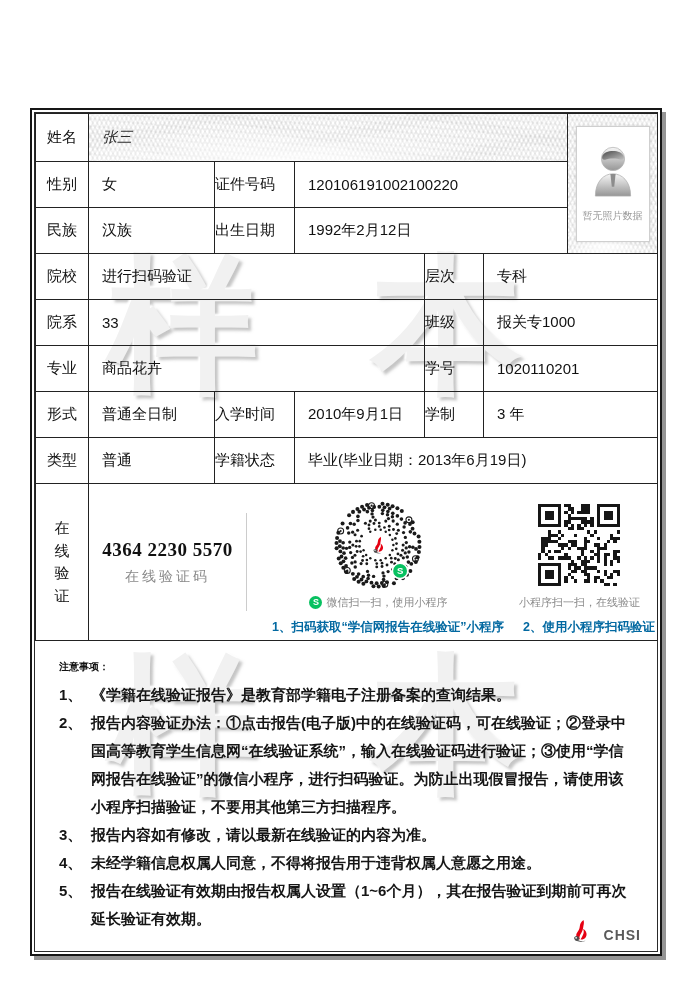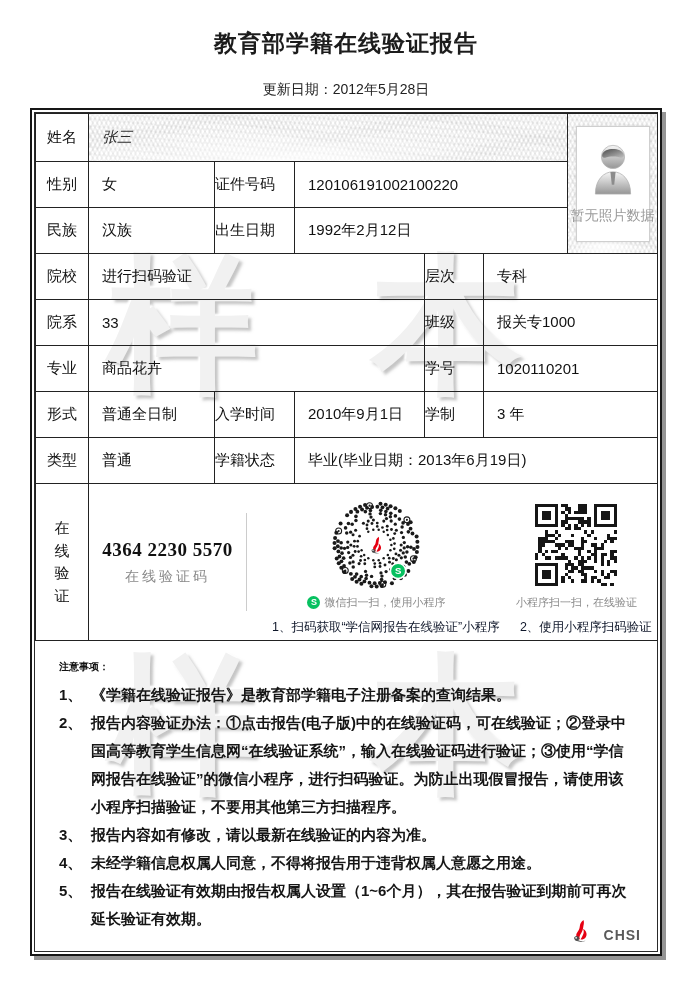--- a/index.html
+++ b/index.html
@@ -55,21 +55,21 @@
   }
 
   
   td.photo-cell { padding:0; position:relative; }
   .photo-box {
     position:absolute; left:50%; top:50%; transform:translate(-50%,-50%);
     width:74px; height:116px; background:#fff; border:1px solid #cfcfcf;
     box-shadow:0 0 3px rgba(0,0,0,0.12);
     display:flex; flex-direction:column; align-items:center; justify-content:center; gap:12px;
   }
-  .photo-text { font-size:14px; color:#9a9a9a; white-space:nowrap; }
+  .photo-text { font-size:10px; color:#9a9a9a; white-space:nowrap; }
 
   
   td.lbl.vertical span { display:block; line-height:1.5; font-weight:500; }
   td.verif-cell { padding:0; }
   .verif-flex { display:flex; align-items:center; height:156px; }
   .code-block { width:157px; flex:0 0 157px; text-align:center; }
   .verif-code {
     font-family:"Liberation Serif", serif; font-weight:700; font-size:19px; color:#111;
     letter-spacing:0.5px; cursor:pointer;
   }
@@ -82,21 +82,21 @@
   .graphic-wrap { height:96px; display:flex; align-items:center; justify-content:center; }
   .caption {
     margin-top:2px; font-size:11px; color:var(--muted,#8a8a8a);
     display:flex; align-items:center; gap:4px; white-space:nowrap;
   }
   .mini-icon {
     width:13px; height:13px; border-radius:50%; background:var(--wechat-green,#07c160);
     color:#fff; font-size:9px; font-weight:700; line-height:13px; text-align:center;
     display:inline-block; font-family:"Liberation Sans",sans-serif;
   }
-  .step { margin-top:9px; font-size:12.5px; font-weight:400; color:#0f172a; white-space:nowrap;margin-left:19px; }
+  .step { margin-top:9px; font-size:12.5px; font-weight:700; color:#0369a1; white-space:nowrap;margin-left:19px; }
 
   
   .notes { padding:12px 24px 0 24px; position:relative; }
   .notes-title { font-size:10px; font-weight:700; line-height:28px; color:#111; }
   .note-item { display:flex; font-size:15px; font-weight:600; line-height:28px; color:#151515; }
   .note-num  { flex:0 0 32px; }
   .note-text { flex:1; }
 
   
   .chsi-logo {
@@ -112,24 +112,20 @@
 
 <div class="page">
 
   <div class="wm">
     <span class="wm-char" style="top:250px; left:108px;">样</span>
     <span class="wm-char" style="top:250px; left:372px;">本</span>
     <span class="wm-char" style="top:650px; left:108px;">样</span>
     <span class="wm-char" style="top:650px; left:372px;">本</span>
   </div>
 
-  <header>
-    <h1 class="doc-title">教育部学籍在线验证报告</h1>
-    <div class="update-date"><span>更新日期：</span><span>2012年5月28日</span></div>
-  </header>
 
   <div class="doc-frame">
     <div class="doc-inner">
 
       <table class="info-table">
         <colgroup>
           <col style="width:53px">
             <col style="width:126px">
             <col style="width:80px">
           <col style="width:130px">

